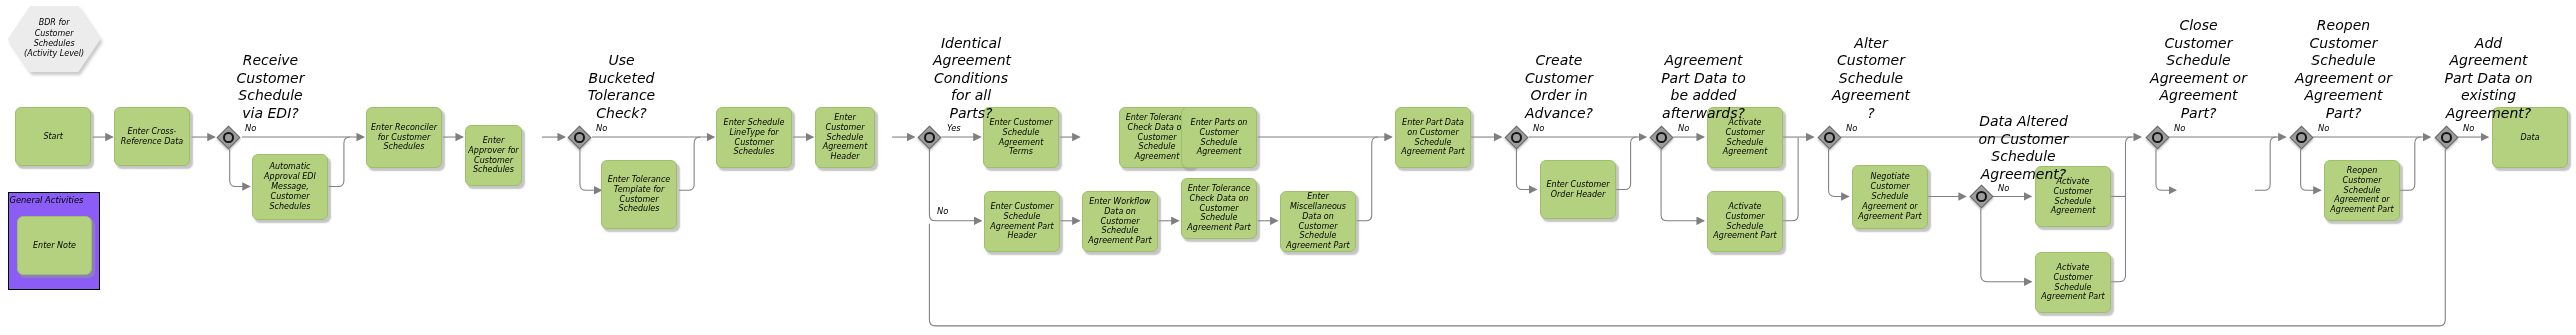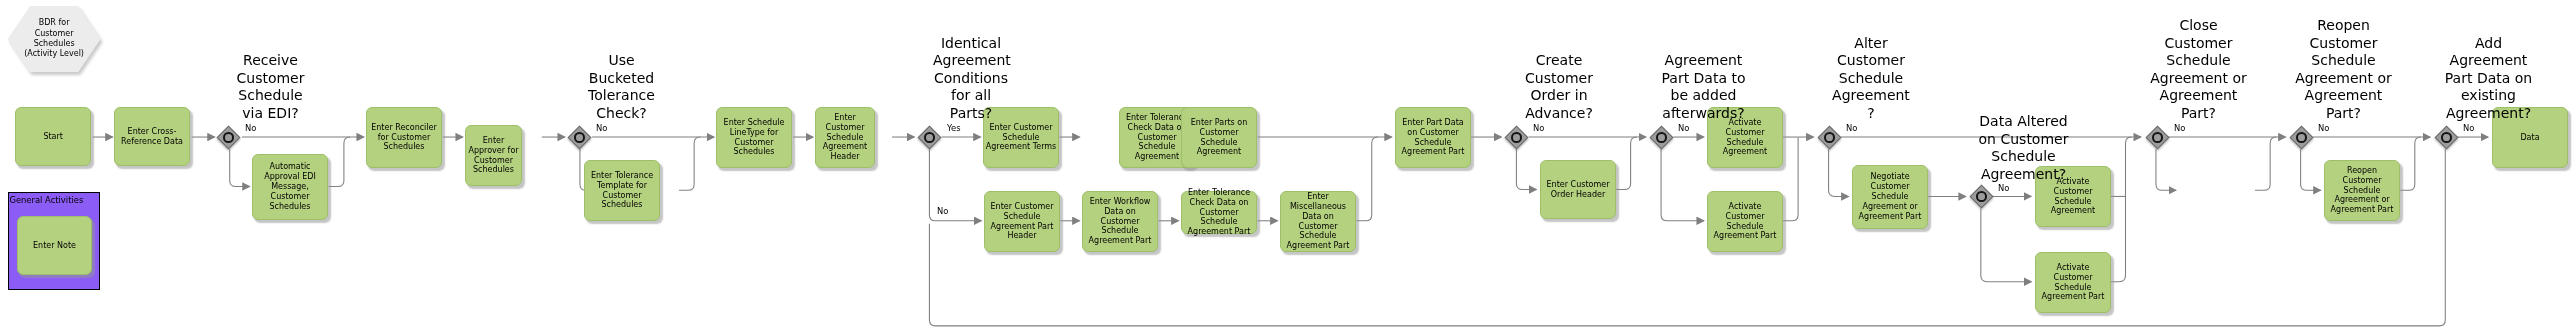--- a/index.html
+++ b/index.html
@@ -1,17 +1,17 @@
 <!DOCTYPE html>
 <html style="font-size:12.2px"><head>
 <meta charset="utf-8">
 <style>
   html,body{margin:0;padding:0;background:#fff;}
   #canvas{position:relative;width:2576px;height:335px;background:#ffffff;overflow:hidden;
-          font-family:"DejaVu Sans","Liberation Sans",sans-serif;color:#000;}
+          font-family:"DejaVu Sans","Liberation Sans",sans-serif;color:#000;font-style:italic;}
   #wires{position:absolute;left:0;top:0;z-index:1;}
   .box{position:absolute;z-index:2;background:#b4d17f;border:0.8px solid #9cbf68;border-radius:6.1px;
        box-shadow:2.3px 3px 1.5px rgba(150,150,150,.55);display:flex;align-items:center;justify-content:center;
        text-align:center;font-size:8px;line-height:1.24;padding:1.5px;box-sizing:border-box;cursor:pointer;}
   .hexwrap{position:absolute;left:7.6px;top:6.1px;width:93px;height:66px;z-index:2;
            filter:drop-shadow(2.3px 3px 1.5px rgba(150,150,150,.5));}
   .hex{width:100%;height:100%;background:#ececec;
        clip-path:polygon(24% 0,76% 0,100% 50%,76% 100%,24% 100%,0 50%);
        display:flex;align-items:center;justify-content:center;text-align:center;
        font-size:8px;line-height:1.3;padding:0 10.7px;box-sizing:border-box;}
@@ -93,29 +93,29 @@
   <div class="panel">
     <div class="plabel">General Activities</div>
     <div class="box">Enter Note</div>
   </div>
 
   <div class="box" style="left:15.2px;top:107px;width:76px;height:59px">Start</div>
   <div class="box" style="left:114px;top:107px;width:76px;height:59px">Enter Cross-Reference Data</div>
   <div class="box" style="left:252px;top:154px;width:76px;height:66px">Automatic Approval EDI Message, Customer Schedules</div>
   <div class="box" style="left:366px;top:107px;width:76px;height:61px">Enter Reconciler for Customer Schedules</div>
   <div class="box" style="left:465px;top:125px;width:57px;height:61px">Enter Approver for Customer Schedules</div>
-  <div class="box" style="left:584px;top:160px;width:76px;height:61px">Enter Tolerance Template for Customer Schedules</div>
+  <div class="box" style="left:601px;top:160px;width:76px;height:69px">Enter Tolerance Template for Customer Schedules</div>
   <div class="box" style="left:716px;top:107px;width:76px;height:61px">Enter Schedule LineType for Customer Schedules</div>
   <div class="box" style="left:815px;top:107px;width:60px;height:61px">Enter Customer Schedule Agreement Header</div>
   <div class="box" style="left:983px;top:107px;width:76px;height:61px">Enter Customer Schedule Agreement Terms</div>
   <div class="box" style="left:1119px;top:107px;width:76px;height:61px">Enter Tolerance Check Data on Customer Schedule Agreement</div>
   <div class="box" style="left:1181px;top:107px;width:76px;height:61px">Enter Parts on Customer Schedule Agreement</div>
   <div class="box" style="left:984px;top:191px;width:76px;height:61px">Enter Customer Schedule Agreement Part Header</div>
   <div class="box" style="left:1082px;top:191px;width:76px;height:61px">Enter Workflow Data on Customer Schedule Agreement Part</div>
-  <div class="box" style="left:1181px;top:191px;width:76px;height:43px">Enter Tolerance Check Data on Customer Schedule Agreement Part</div>
+  <div class="box" style="left:1181px;top:178px;width:76px;height:61px">Enter Tolerance Check Data on Customer Schedule Agreement Part</div>
   <div class="box" style="left:1280px;top:191px;width:76px;height:61px">Enter Miscellaneous Data on Customer Schedule Agreement Part</div>
   <div class="box" style="left:1395px;top:107px;width:76px;height:61px">Enter Part Data on Customer Schedule Agreement Part</div>
   <div class="box" style="left:1540px;top:160px;width:76px;height:59px">Enter Customer Order Header</div>
   <div class="box" style="left:1707px;top:107px;width:76px;height:61px">Activate Customer Schedule Agreement</div>
   <div class="box" style="left:1707px;top:191px;width:76px;height:61px">Activate Customer Schedule Agreement Part</div>
   <div class="box" style="left:1852px;top:165px;width:76px;height:64px">Negotiate Customer Schedule Agreement or Agreement Part</div>
   <div class="box" style="left:2035px;top:166px;width:76px;height:61px">Activate Customer Schedule Agreement</div>
   <div class="box" style="left:2035px;top:252px;width:76px;height:61px">Activate Customer Schedule Agreement Part</div>
   <div class="box" style="left:2324px;top:160px;width:76px;height:61px">Reopen Customer Schedule Agreement or Agreement Part</div>
   <div class="box" style="left:2492px;top:107px;width:76px;height:61px">Data</div>

